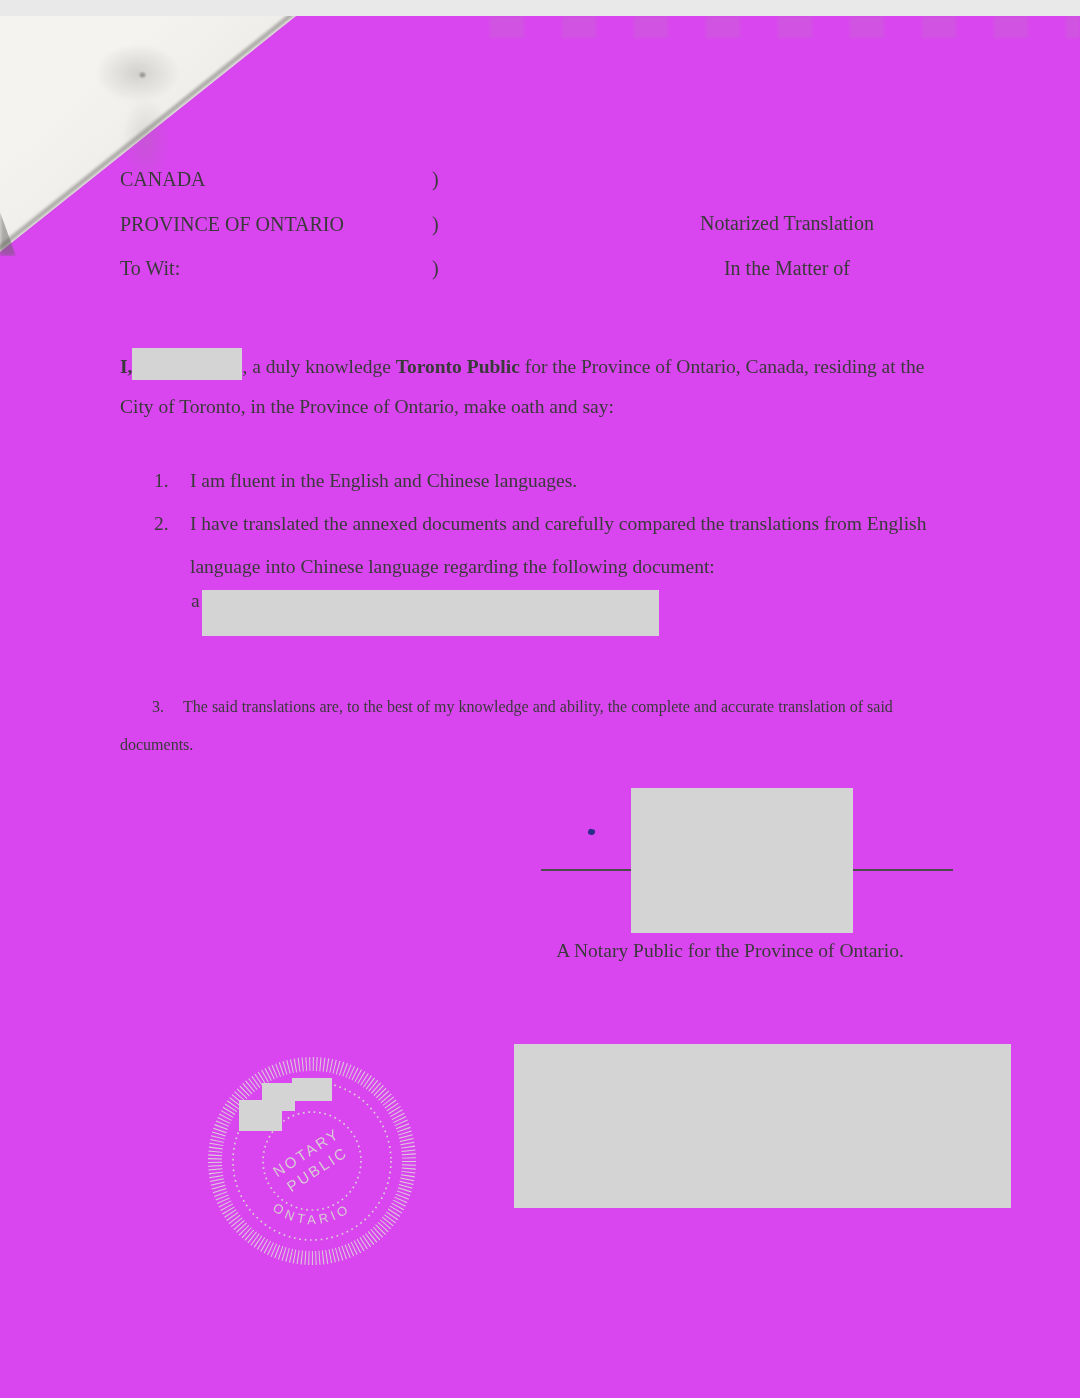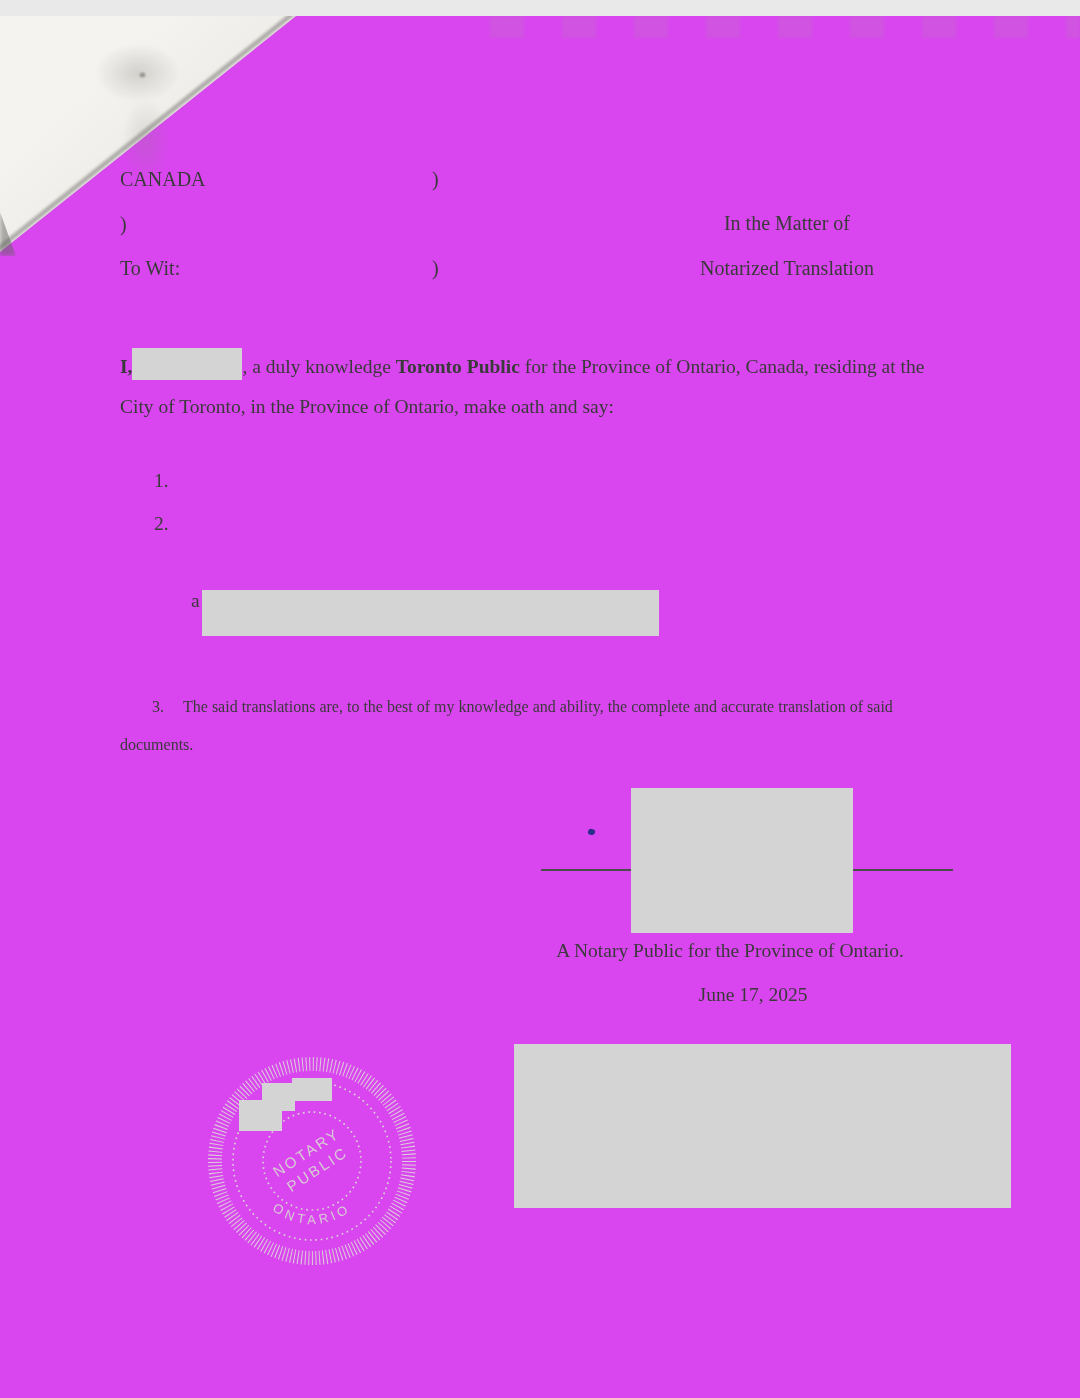--- a/index.html
+++ b/index.html
@@ -90,55 +90,57 @@
   <div class="smudge-dot"></div>
   <div class="top-streaks"></div>
   <div class="bottom-shade"></div>
 
   <div class="jurat">
     <div class="jurat-row">
       <span class="jurat-label">CANADA</span>
       <span>)</span>
     </div>
     <div class="jurat-row">
+      <span class="jurat-label">PROVINCE OF ONTARIO</span>
       <span>)</span>
     </div>
     <div class="jurat-row">
       <span class="jurat-label">To Wit:</span>
       <span>)</span>
     </div>
   </div>
 
   <div class="matter">
+    <div>Notarized Translation</div>
     <div>In the Matter of</div>
-    <div>Notarized Translation</div>
   </div>
 
   <p class="intro"><span class="bold">I,</span><span class="redact name-redact"></span><span>, a duly knowledge </span><span class="bold">Toronto Public</span><span> for the Province of Ontario, Canada, residing at the City of Toronto, in the Province of Ontario, make oath and say:</span></p>
 
   <div id="item-1" class="hang-item">
     <span class="num">1.</span>
+    <span>I am fluent in the English and Chinese languages.</span>
   </div>
 
   <div id="item-2" class="hang-item">
     <span class="num">2.</span>
+    <span>I have translated the annexed documents and carefully compared the translations from English language into Chinese language regarding the following document:</span>
   </div>
 
   <div class="doc-row">
     <span>a</span>
     <span class="redact doc-redact"></span>
   </div>
 
   <p class="closing"><span class="num">3.</span><span>The said translations are, to the best of my knowledge and ability, the complete and accurate translation of said documents.</span></p>
 
   <div class="sig-line"></div>
   <div class="ink-dot"></div>
   <div class="redact sig-redact"></div>
   <div class="sig-caption">A Notary Public for the Province of Ontario.</div>
-  <div class="sig-date">June 17, 2025</div>
 
   <svg class="seal-svg" width="220" height="220" viewBox="0 0 220 220">
     <g opacity="0.92">
       <circle cx="110" cy="110" r="97" fill="none" stroke="#dcdbd5" stroke-width="14" stroke-dasharray="1 2.6"></circle>
       <circle cx="110" cy="110" r="79" fill="none" stroke="#d9d8d2" stroke-width="1.7" stroke-dasharray="1.7 3.7"></circle>
       <circle cx="110" cy="110" r="49" fill="none" stroke="#d9d8d2" stroke-width="1.7" stroke-dasharray="1.7 3.7"></circle>
       <g transform="rotate(-33 110 110)" fill="#d8d7d1" font-family="Liberation Sans, sans-serif" font-size="15" letter-spacing="2.5" text-anchor="middle">
         <text x="110" y="105">NOTARY</text>
         <text x="110" y="125">PUBLIC</text>
       </g>

